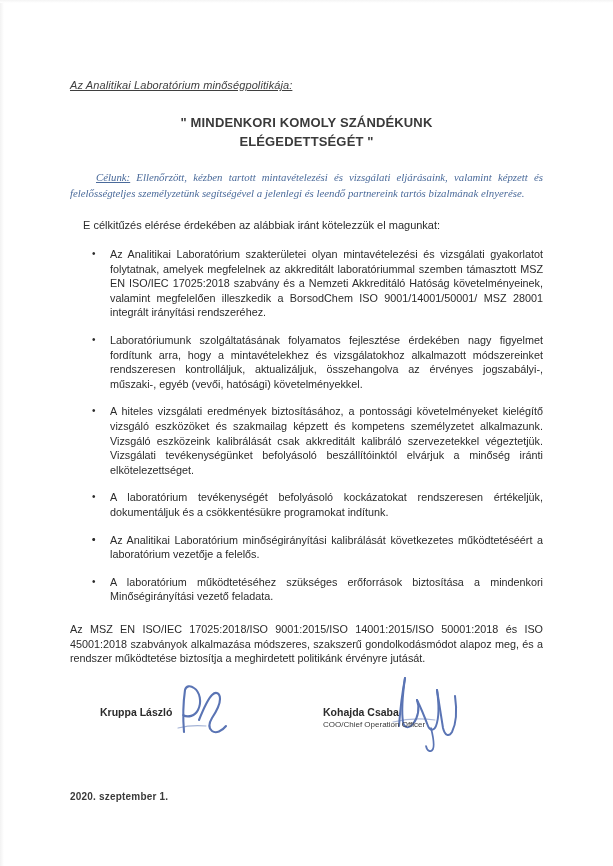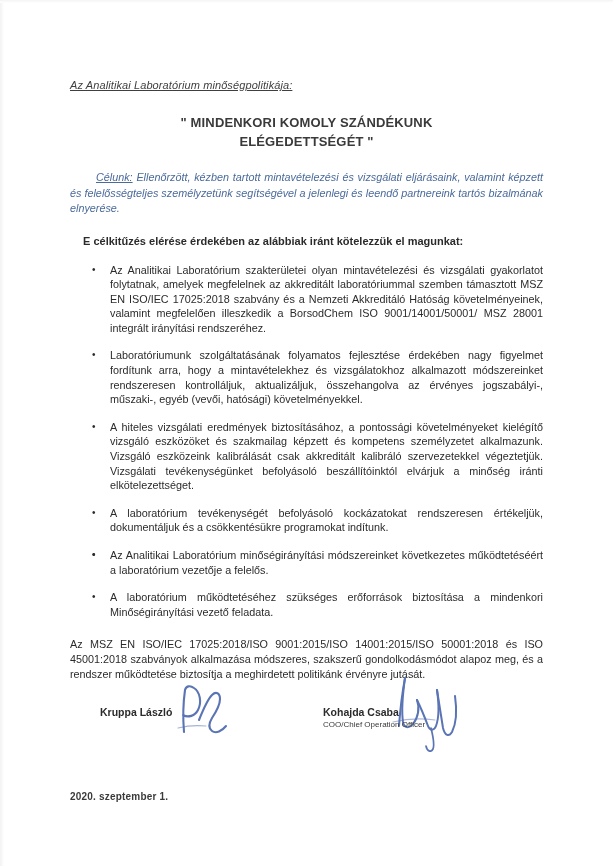--- a/index.html
+++ b/index.html
@@ -77,33 +77,33 @@
 
   
   .goal-block {
     margin-top: 19px;
     font-size: 10.8px;
     font-style: italic;
     color: #4a6a9a;
     line-height: 15.5px;
     text-align: justify;
     text-indent: 26px;
+    font-family: Liberation Serif, serif;
   }
   .goal-block .lead {
     text-decoration: underline;
   }
 
   
   .commitment-intro {
     margin-top: 17px;
     margin-left: 13px;
     font-size: 11px;
     color: #2b2b2b;
     line-height: 15px;
-    font-weight: bold;
   }
 
   
   .bullet-list {
     margin: 14px 0 0 0;
     padding: 0;
     list-style: none;
   }
   .bullet-item {
     position: relative;
@@ -224,21 +224,21 @@
       </li>
       <li class="bullet-item">
         <span class="bullet-marker">•</span>
         <span>A laboratórium tevékenységét befolyásoló kockázatokat rendszeresen értékeljük, dokumentáljuk és a csökkentésükre programokat indítunk.</span>
       </li>
       <li class="bullet-item">
         <span class="bullet-marker">•</span>
       </li>
       <li class="bullet-item">
         <span class="bullet-marker">•</span>
-        <span>Az Analitikai Laboratórium minőségirányítási módszereinket következetes működtetéséért a laboratórium vezetője a felelős.</span>
+        <span>Az Analitikai Laboratórium minőségirányítási kalibrálását következetes működtetéséért a laboratórium vezetője a felelős.</span>
       </li>
       <li class="bullet-item">
         <span class="bullet-marker">•</span>
         <span>A laboratórium működtetéséhez szükséges erőforrások biztosítása a mindenkori Minőségirányítási vezető feladata.</span>
       </li>
     </ul>
 
     <div class="closing-paragraph">Az MSZ EN ISO/IEC 17025:2018/ISO 9001:2015/ISO 14001:2015/ISO 50001:2018 és ISO 45001:2018 szabványok alkalmazása módszeres, szakszerű gondolkodásmódot alapoz meg, és a rendszer működtetése biztosítja a meghirdetett politikánk érvényre jutását.</div>
 
   </div>

